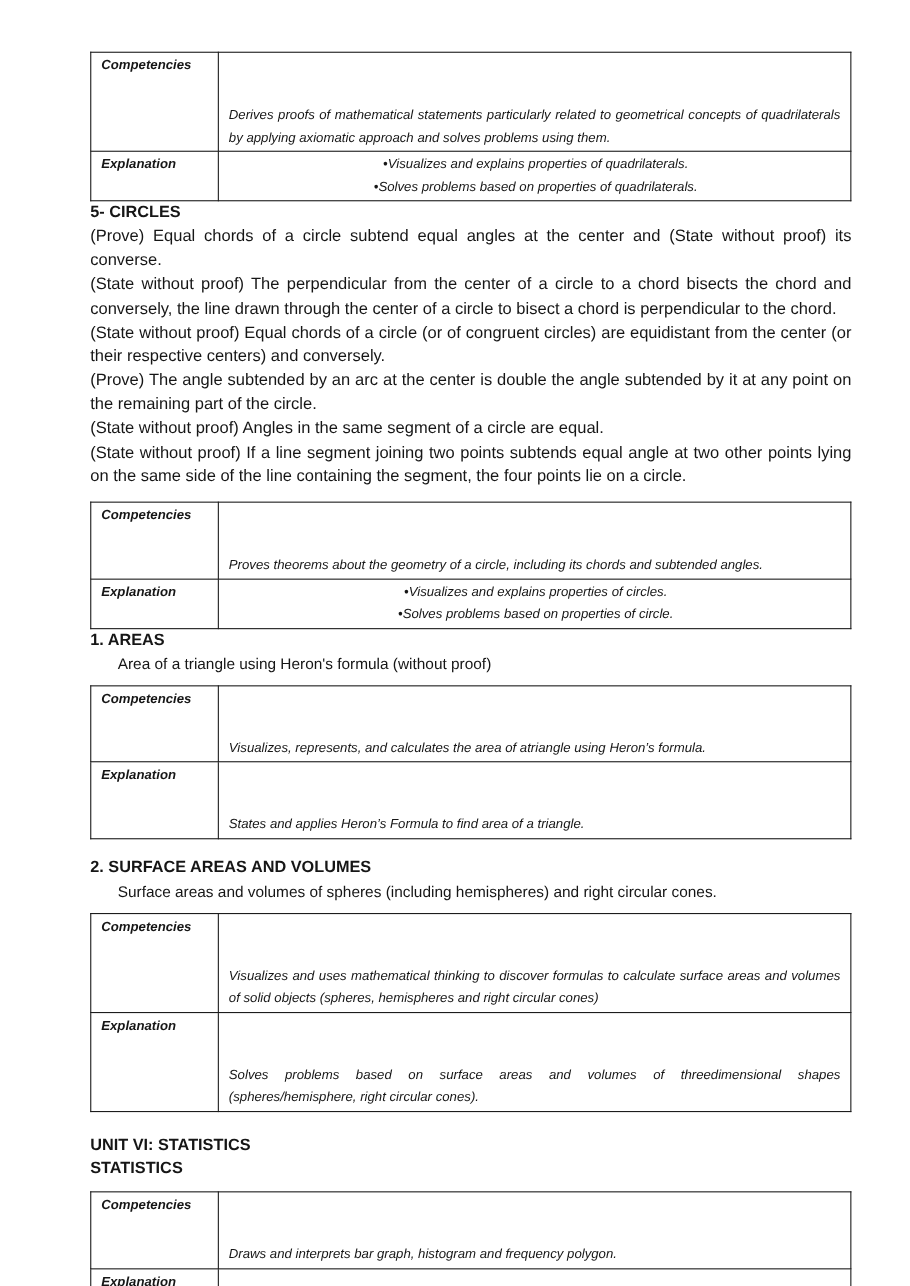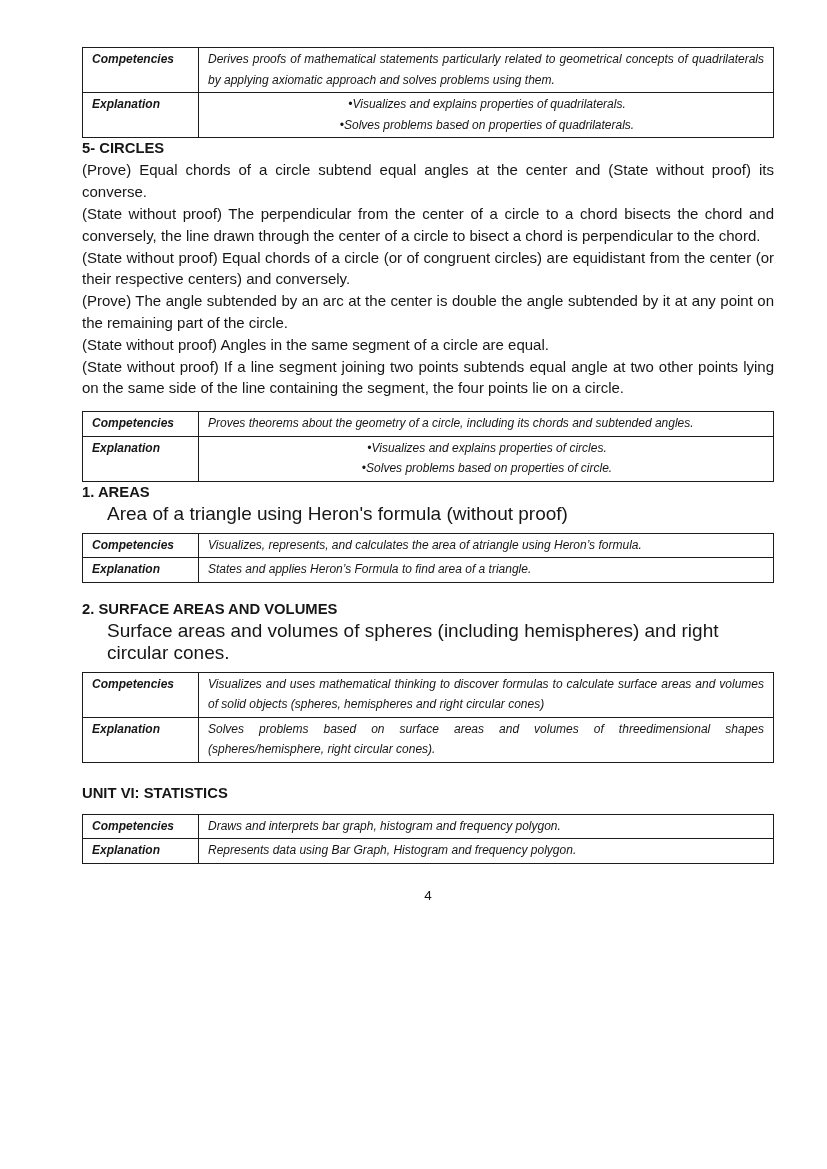--- a/index.html
+++ b/index.html
@@ -25,39 +25,39 @@
     vertical-align: top;
     font-style: italic;
     font-size: 12px;
     line-height: 20.6px;
     padding: 1px 9px 2px 9px;
   }
   td.label-cell {
     font-weight: bold;
     width: 116px;
   }
-  .cell-text { text-align: justify; }
+  .cell-text { text-align: justify; margin-top: 45px; }
   .cell-text.single { text-align: left; }
   .bullet-line { padding-left: 2px; text-align: center; }
   .bullet-line::before { content: "\2022 "; }
   
   .heading {
     font-weight: bold;
     font-size: 14.8px;
     line-height: 21px;
   }
   .mt-sect { }
   p.body-par {
     font-size: 15px;
     line-height: 21.8px;
     text-align: justify;
     margin: 0;
   }
   .plain-line {
-    font-size: 19px;
+    font-size: 14px;
     line-height: 21.8px;
   }
   .indent { padding-left: 25px; }
   .mt-t2 { margin-top: 12px; }
   .mt-unit5 { margin-top: 22px; }
   .mt-t3 { margin-top: 8px; }
   .mt-sav { margin-top: 16px; }
   .mt-t4 { margin-top: 8px; }
   .mt-unit6 { margin-top: 20px; }
   .mt-t5 { margin-top: 10px; }
@@ -151,20 +151,21 @@
     <tr>
       <td class="label-cell">Explanation</td>
       <td>
         <div class="cell-text">Solves problems based on surface areas and volumes of threedimensional shapes (spheres/hemisphere, right circular cones).</div>
       </td>
     </tr>
   </tbody>
     </table>
 
   <div class="heading mt-unit6">UNIT VI: STATISTICS</div>
+  <div class="heading">STATISTICS</div>
 
   <table class="comp-table mt-t5">
     <tbody>
         <tr>
       <td class="label-cell">Competencies</td>
       <td>
         <div class="cell-text single">Draws and interprets bar graph, histogram and frequency polygon.</div>
       </td>
     </tr>
     <tr>

